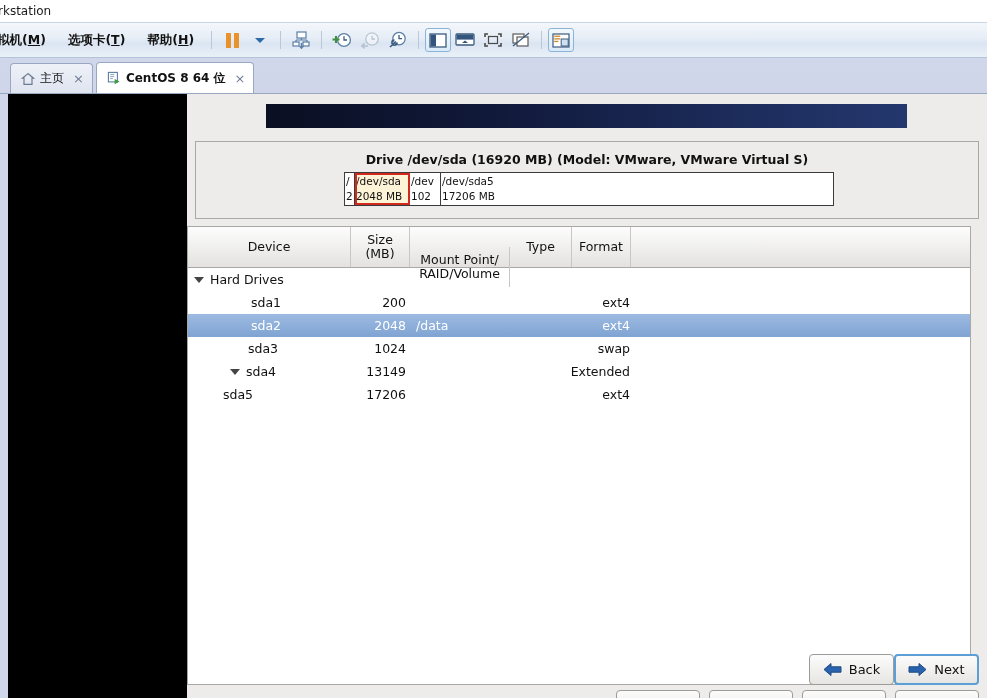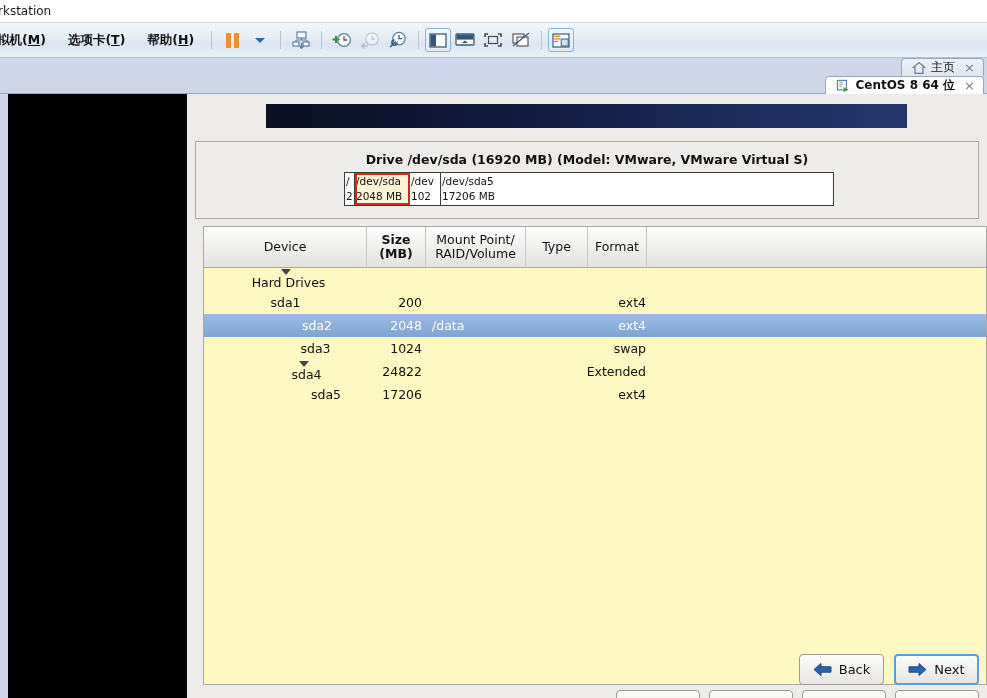--- a/index.html
+++ b/index.html
@@ -59,21 +59,21 @@
     border-top:5px solid #2f6aa8;
   }
 
   svg { display:block; }
 
   
   .tabbar {
     position:absolute; left:0; top:58px; width:987px; height:36px;
     background: linear-gradient(to bottom,#d0d7ea,#cfd6e9);
     border-bottom: 1px solid #9aa7c0;
-    display:flex; align-items:flex-end; padding-left:10px;flex-direction:column;
+    display:flex; align-items:flex-end; padding-left:10px;
   }
   .tab {
     height: 30px; display:flex; align-items:center; gap:5px;
     padding: 0 8px 0 10px; margin-right: 3px;
     border: 1px solid #9aa7c0; border-bottom: none;
     border-radius: 4px 4px 0 0;
     font-size: 12px; color:#111;
     background: linear-gradient(to bottom,#eef1f8,#dfe4f0);
   }
   .tab.active {
@@ -119,47 +119,47 @@
   .part {
     height:100%; border-right:1px solid #3b3b3b; position:relative;
     font-size:10.5px; color:#111; overflow:hidden; white-space:nowrap;
     padding-left:1px; line-height:15px; padding-top:1px;
   }
   .part.sel { background:#fdf3d6; outline:2px solid #d02a1e; outline-offset:-2px; z-index:2; }
   .part .pname, .part .psize { display:block; }
 
   
   .ptable {
-    position:absolute; left:16px; top:132px; width:784px; height:459px;
-    border:1px solid #a8a8a4; background:#fef9c3;
+    position:absolute; left:0; top:132px; width:784px; height:459px;
+    border:1px solid #a8a8a4; background:#ffffff;
   }
   .pt-head {
     display:flex; height:41px; background: linear-gradient(to bottom,#fdfdfd,#e3e2e0);
     border-bottom:1px solid #a8a8a4;
   }
   .pt-th {
     display:flex; align-items:center; justify-content:center; text-align:center;
     font-size:12.5px; color:#111; line-height:14px;
     border-right:1px solid #c8c7c4;
     height:100%;
   }
   .pt-th.c-dev { width:163px; }
-  .pt-th.c-size { width:59px;font-weight:bold; }
-  .pt-th.c-mnt { width:100px; }
+  .pt-th.c-size { width:59px; }
+  .pt-th.c-mnt { width:100px;margin-top:20px; }
   .pt-th.c-type { width:62px; }
   .pt-th.c-fmt { width:59px; }
   .pt-th.c-rest { flex:1; border-right:none; }
 
   .pt-body { position:relative; }
   .pt-row { display:flex; height:23px; align-items:center; font-size:12.5px; color:#111; }
   .pt-row.selected {
     background: linear-gradient(to bottom,#9dbbe2,#7fa3d2);
     color:#ffffff;
   }
-  .cell-dev { width:163px; display:flex; align-items:center;flex-direction:column; }
+  .cell-dev { width:163px; display:flex; align-items:center; }
   .cell-size { width:59px; text-align:right; padding-right:4px; }
   .cell-mnt { width:100px; padding-left:6px; }
   .cell-type { width:120px; padding-left:6px;text-align:right; }
   .tri-hollow {
     width:0;height:0;border-left:5px solid transparent;border-right:5px solid transparent;
     border-top:6px solid #444; margin-right:6px; flex:0 0 auto;
   }
   .dev-sub { color:#8a8a8a; font-size:10.5px; margin-left:5px; }
 
   
@@ -168,21 +168,21 @@
     display:flex; justify-content:flex-end; gap:9px;
   }
   .btn {
     border:1px solid #9b9b97; border-radius:4px;
     background: linear-gradient(to bottom,#fcfcfc,#e4e3e0);
     font-size:12.5px; color:#111; height:28px; min-width:84px;
     display:flex; align-items:center; justify-content:center;
     cursor:default;
   }
   .nav {
-    position:absolute; right:8px; top:560px; display:flex; gap:10px;
+    position:absolute; right:8px; top:560px; display:flex; 
   }
   .btn-nav {
     border:1px solid #9b9b97; border-radius:4px;
     background: linear-gradient(to bottom,#fcfcfc,#e6e5e2);
     height:31px; min-width:85px; padding:0 11px;
     display:flex; align-items:center; justify-content:center; gap:7px;
     font-size:13px; color:#111;
   }
   .btn-nav.focused { border:2px solid #5b9fd6; }
 </style>
@@ -382,21 +382,21 @@
             <span class="tri-hollow"></span>
             <span>Hard Drives</span>
           </div>
           <div class="cell-size"></div>
           <div class="cell-mnt"></div>
           <div class="cell-type"></div>
         </div>
 
 
         <div class="pt-row">
-          <div class="cell-dev" style="">
+          <div class="cell-dev" style="padding-left:63px">
             <span>sda1</span>
           </div>
           <div class="cell-size">200</div>
           <div class="cell-mnt"></div>
           <div class="cell-type">ext4</div>
         </div>
 
         <div class="pt-row selected">
           <div class="cell-dev" style="padding-left:63px">
             <span>sda2</span>
@@ -413,27 +413,27 @@
           <div class="cell-size">1024</div>
           <div class="cell-mnt"></div>
           <div class="cell-type">swap</div>
         </div>
 
         <div class="pt-row">
           <div class="cell-dev" style="padding-left:42px">
             <span class="tri-hollow"></span>
             <span>sda4</span>
           </div>
-          <div class="cell-size">24822</div>
+          <div class="cell-size">13149</div>
           <div class="cell-mnt"></div>
           <div class="cell-type">Extended</div>
         </div>
 
         <div class="pt-row">
-          <div class="cell-dev" style="padding-left:81px">
+          <div class="cell-dev" style="padding-left:35px">
             <span>sda5</span>
           </div>
           <div class="cell-size">17206</div>
           <div class="cell-mnt"></div>
           <div class="cell-type">ext4</div>
         </div>
 
       </div>
     </div>
 

